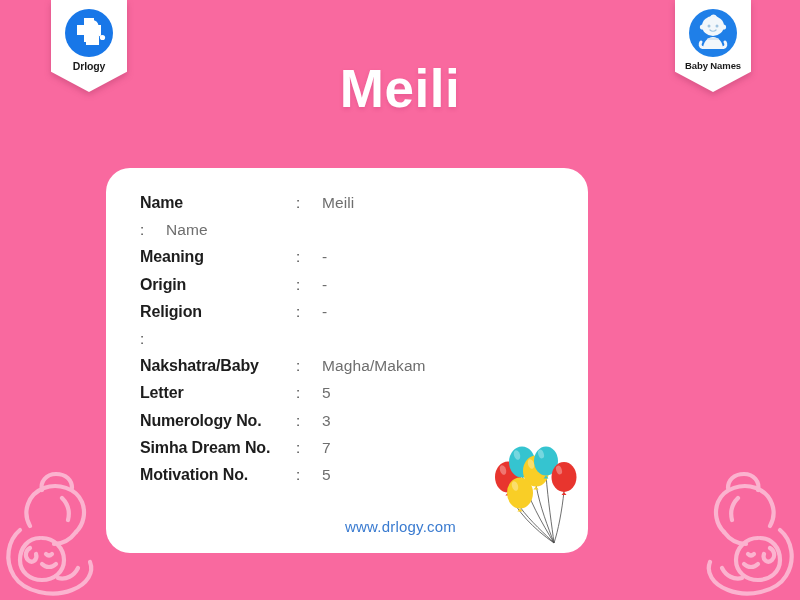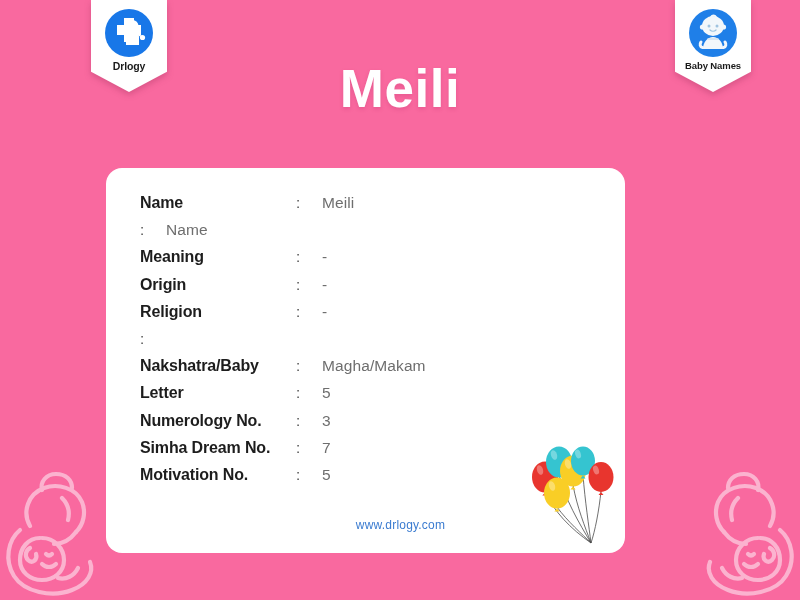--- a/index.html
+++ b/index.html
@@ -37,21 +37,21 @@
   .corner-art svg { display: block; width: 100%; height: 100%; }
 
   
   .badge {
     position: absolute;
     top: 0;
     width: 76px;
     height: 92px;
     filter: drop-shadow(0 3px 3px rgba(120,20,60,0.25));
   }
-  .badge-left  { left: 51px; margin-left: 40px; }
+  .badge-left  { left: 51px; }
   .badge-right { left: 675px; }
 
   .badge-panel {
     position: absolute;
     inset: 0;
     background: #ffffff;
     clip-path: polygon(0 0, 100% 0, 100% 78%, 50% 100%, 0 78%);
     display: flex;
     flex-direction: column;
     align-items: center;
@@ -93,24 +93,24 @@
     color: #ffffff;
     letter-spacing: 0.5px;
     text-shadow: 0 2px 4px rgba(170,30,90,0.22);
   }
 
   
   .info-card {
     position: absolute;
     left: 106px;
     top: 168px;
-    width: 519px;
+    width: 482px;
     height: 385px;
     background: #ffffff;
-    border-radius: 16px;
+    border-radius: 24px;
     overflow: hidden;
   }
 
   .info-table {
     position: absolute;
     left: 34px;
     top: 26px;
     width: 420px;
   }
 
@@ -144,21 +144,21 @@
     letter-spacing: 0.1px;
   }
 
   
   .site-url {
     position: absolute;
     left: 0;
     top: 350px;
     width: 589px;
     text-align: center;
-    font-size: 12px;
+    font-size: 15px;
     color: #3a7bd0;
     letter-spacing: 0.2px;
   }
 
   
   .balloons {
     position: absolute;
     right: 6px;
     bottom: -2px;
     width: 92px;

